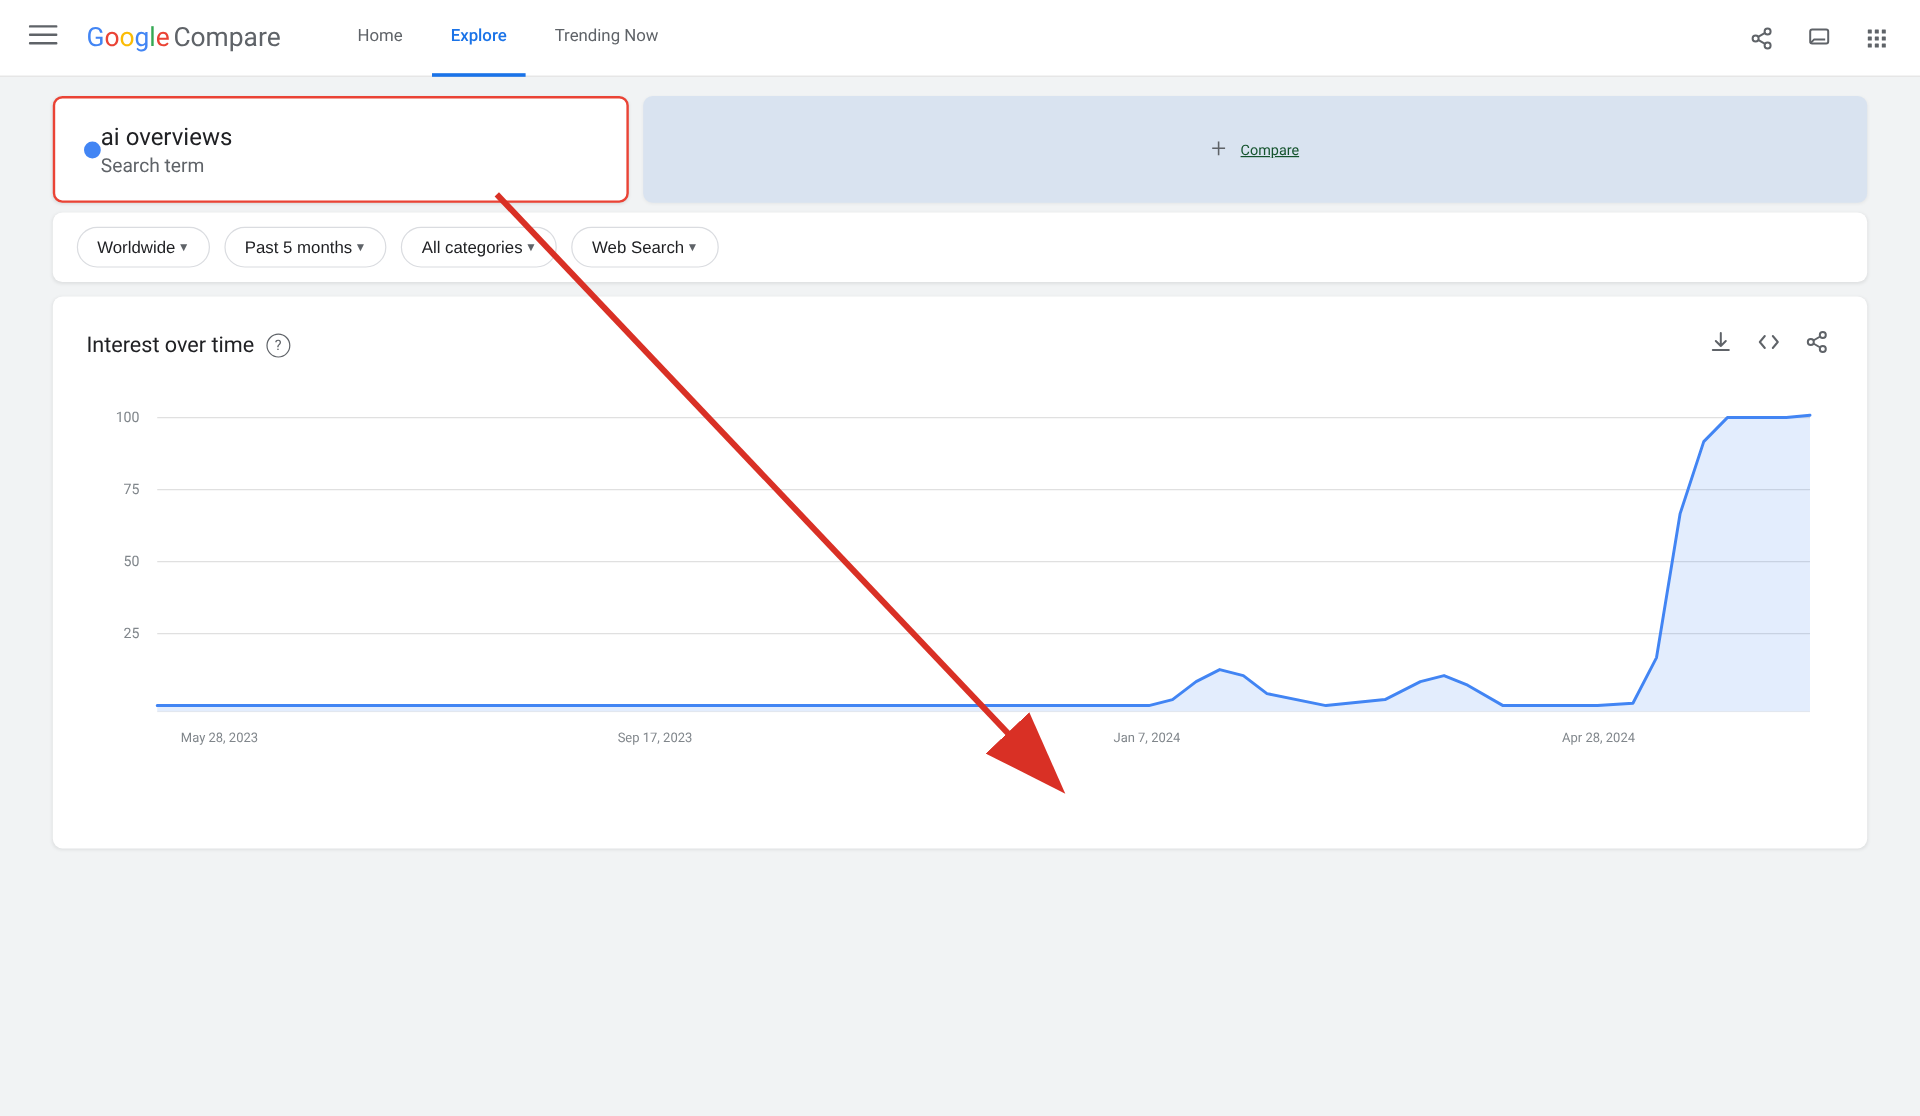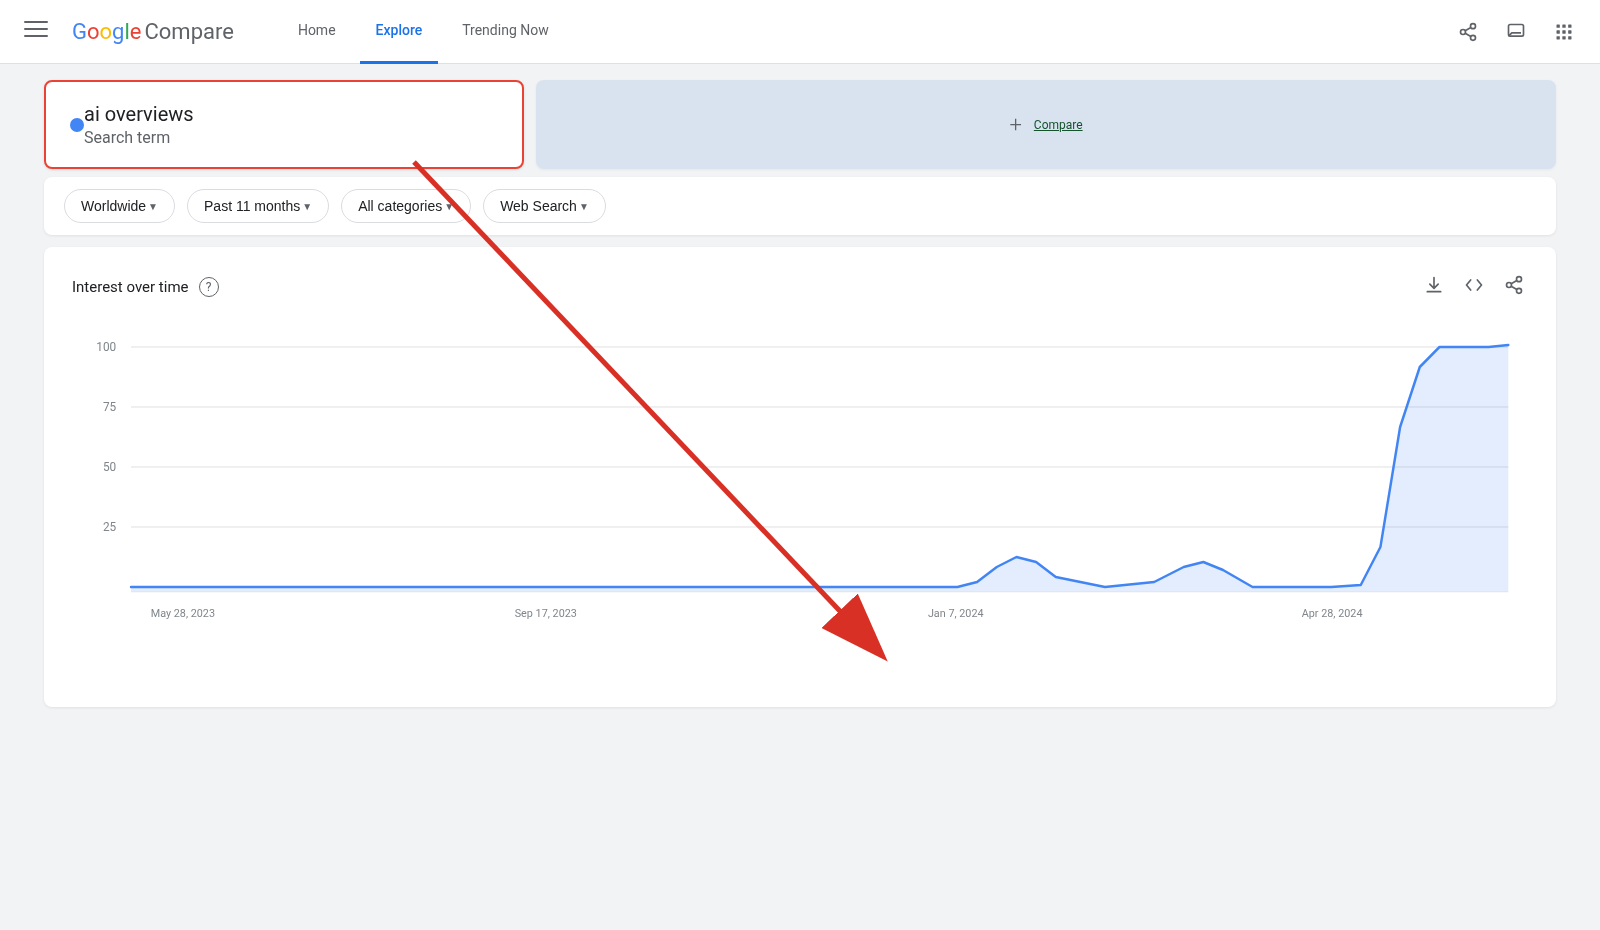--- a/index.html
+++ b/index.html
@@ -206,21 +206,21 @@
       align-items: center;
       justify-content: space-between;
       margin-bottom: 24px;
     }
     .chart-title-area {
       display: flex;
       align-items: center;
       gap: 10px;
     }
     .chart-title {
-      font-size: 15px;
+      font-size: 18px;
       font-weight: 400;
       color: #202124;
     }
     .help-icon {
       width: 20px;
       height: 20px;
       border-radius: 50%;
       border: 1.5px solid #5f6368;
       display: flex;
       align-items: center;
@@ -339,21 +339,21 @@
       <span class="compare-label">Compare</span>
     </div>
   </div>
 
   <div class="filter-bar">
     <button class="filter-btn">
       <span>Worldwide</span>
       <span class="filter-arrow">▼</span>
     </button>
     <button class="filter-btn">
-      <span>Past 11 months</span>
+      <span>Past 5 months</span>
       <span class="filter-arrow">▼</span>
     </button>
     <button class="filter-btn">
       <span>All categories</span>
       <span class="filter-arrow">▼</span>
     </button>
     <button class="filter-btn">
       <span>Web Search</span>
       <span class="filter-arrow">▼</span>
     </button>

